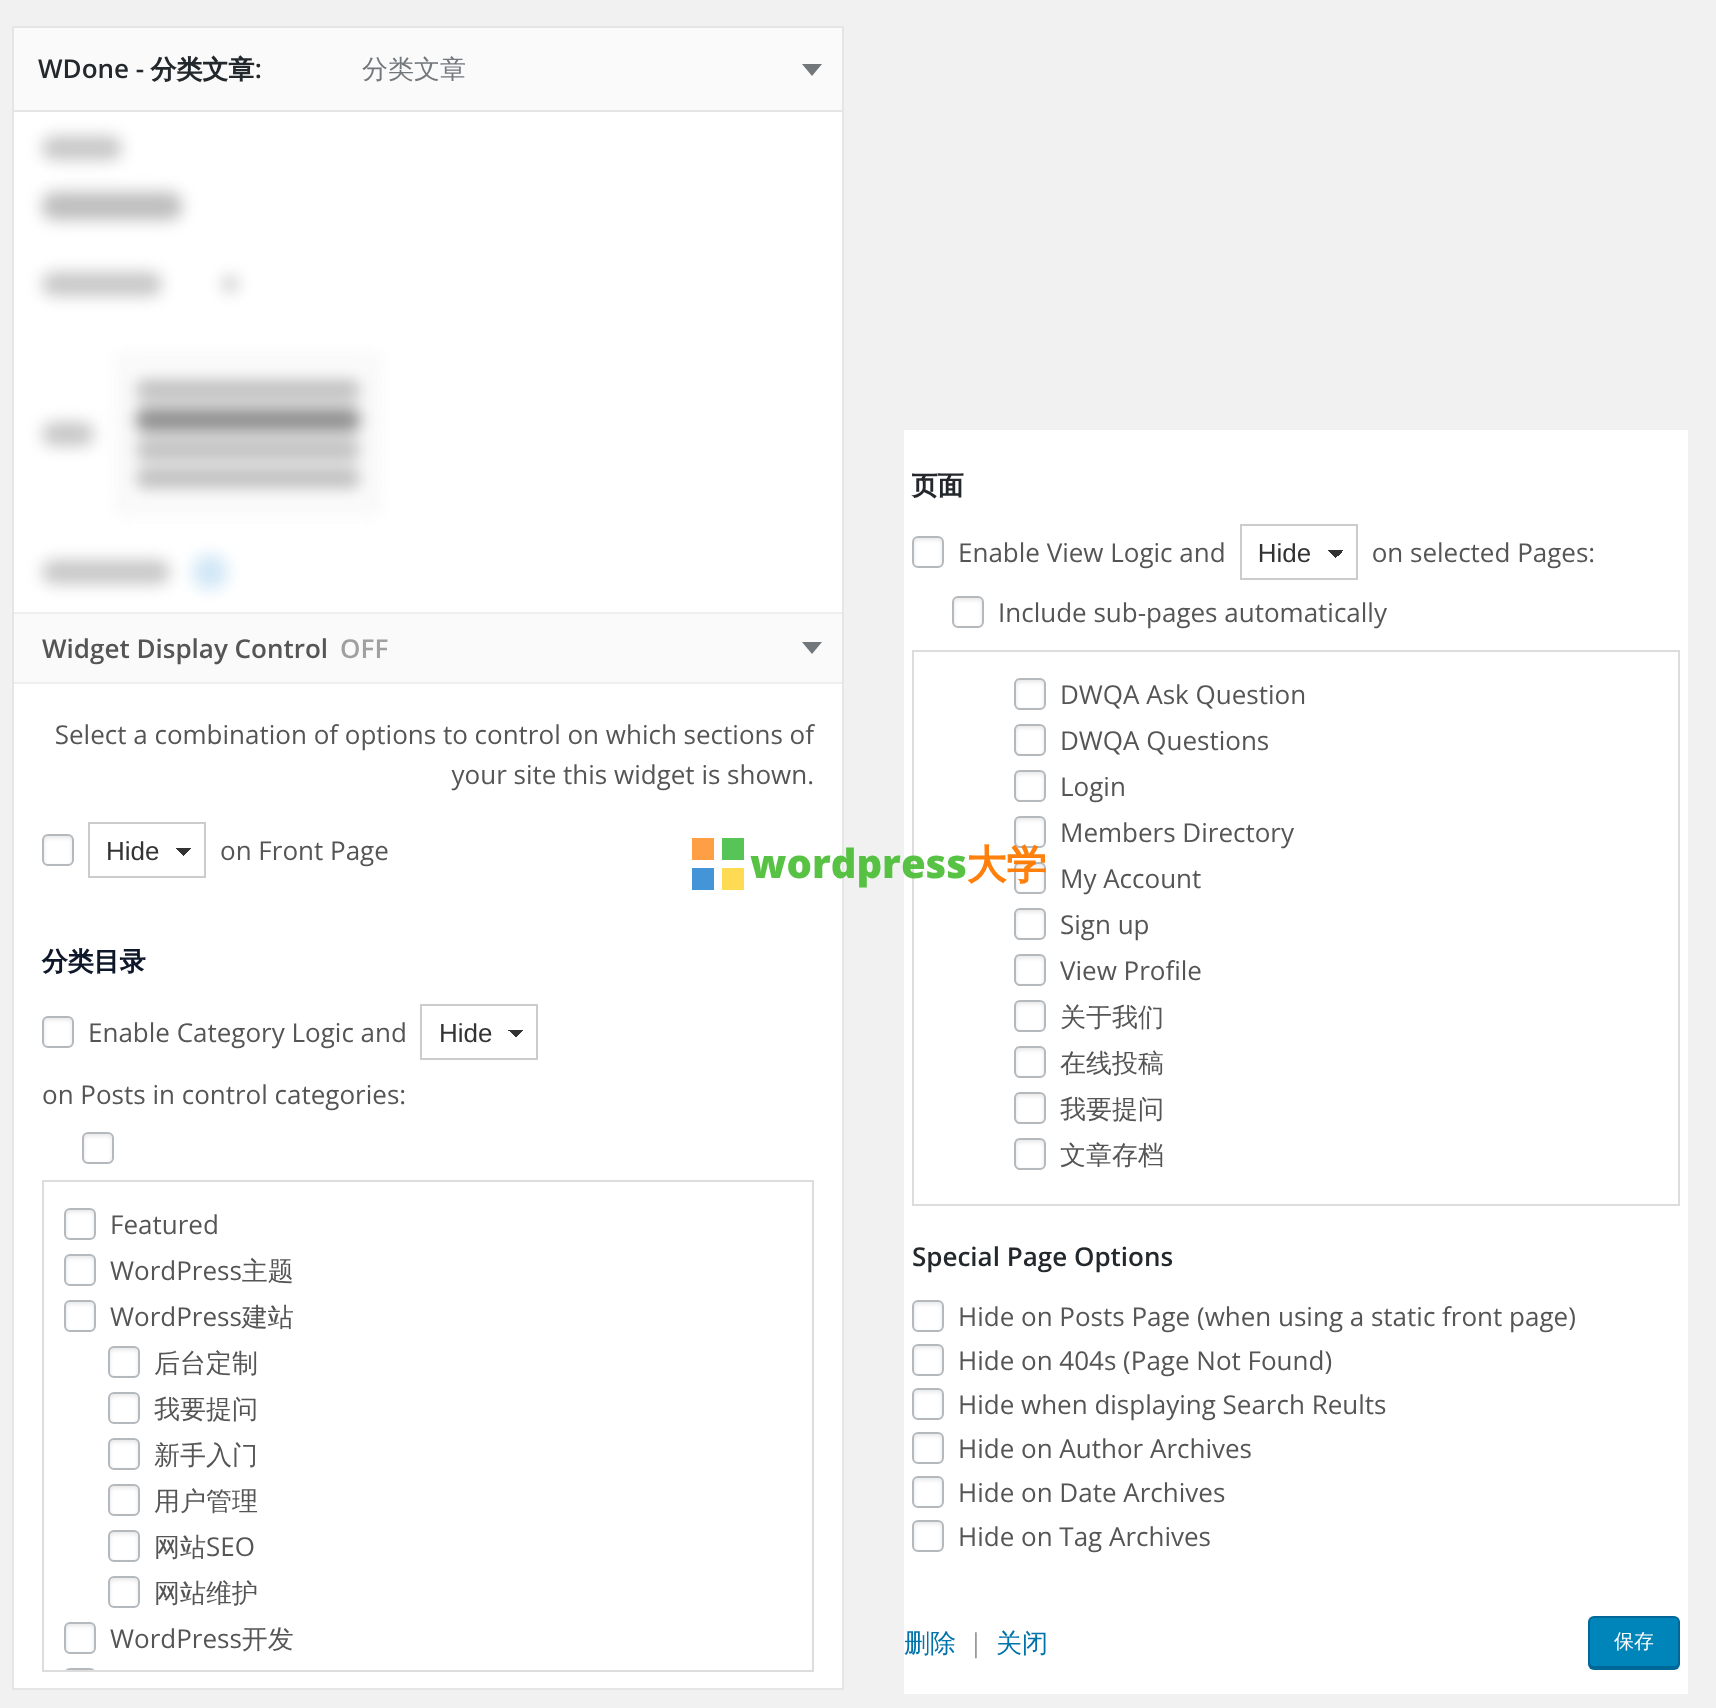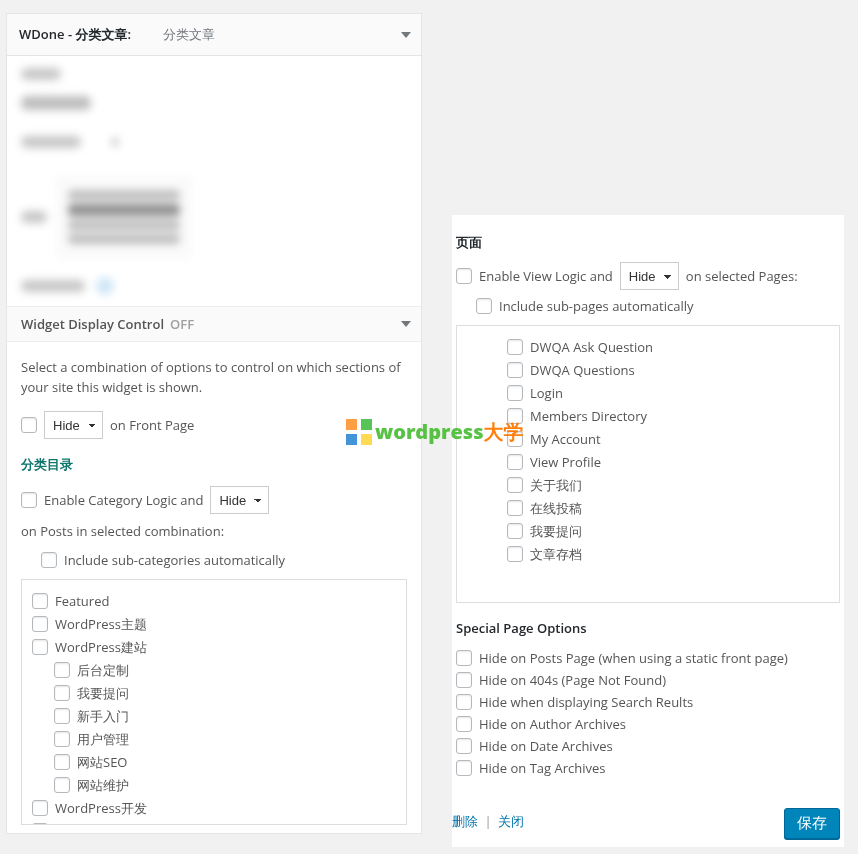--- a/index.html
+++ b/index.html
@@ -25,21 +25,21 @@
   border-bottom: 1px solid #e5e5e5;
   height: 42px;
   display: flex;
   align-items: center;
   padding: 0 40px 0 12px;
   position: relative;
   background: #fafafa;
   gap: 29px;
 }
 .widget-title { font-size: 13px; color: #23282d; font-weight: 600; }
-.widget-subtitle { color: #72777c; font-weight: 400; margin-left: 3px; }
+.widget-subtitle { color: #72777c; font-weight: 400; margin-left: 21px; }
 .toggle-arrow {
   position: absolute;
   right: 10px;
   top: 50%;
   transform: translateY(-50%);
   width: 0; height: 0;
   border-left: 5px solid transparent;
   border-right: 5px solid transparent;
   border-top: 6px solid #72777c;
 }
@@ -78,37 +78,37 @@
   height: 36px;
   display: flex;
   align-items: center;
   padding: 0 40px 0 14px;
   position: relative;
   margin: 12px -14px 0;
 }
 .wdc-header .title { font-weight:600; color:#555; }
 .wdc-header .off { color:#a0a0a0; margin-left:6px; font-weight:600; }
 
-.description { color:#555; line-height:1.5; margin: 16px 0 14px; }
+.description { color:#555; line-height:1.5; margin: 16px 0 14px; text-align: right; }
 input[type=checkbox] {
   width:16px; height:16px; appearance:none; border:1px solid #b4b9be;
   background:#fff; border-radius:3px; box-shadow: inset 0 1px 2px rgba(0,0,0,.1);
   cursor:pointer;
 }
 select {
   height:28px; border:1px solid #ccc; background:#fff; color:#333;
   font-size:13px; padding:2px 22px 2px 8px; appearance:none;
   background-image: linear-gradient(45deg, transparent 50%, #333 50%),
                     linear-gradient(135deg, #333 50%, transparent 50%);
   background-position: right 10px top 12px, right 6px top 12px;
   background-size: 4px 4px, 4px 4px;
   background-repeat: no-repeat;
 }
 .row { display:flex; align-items:center; flex-wrap:wrap; gap:7px; margin-bottom:8px; line-height:1.6; }
-.section-title { font-weight:600; color:#0f766e; margin: 16px 0 12px; }
+.section-title { font-weight:600; color:#0f172a; margin: 32px 0 12px; }
 .sub-indent { margin-left: 20px; }
 
 .scroll-list {
   border:1px solid #ddd; background:#fff; height:246px;
   overflow-y:scroll; overflow-x:scroll; padding:10px 10px;
 }
 .scroll-list .item { display:flex; align-items:center; gap:7px; height:23px; }
 .scroll-list .sub { margin-left:22px; }
 
 .right-panel {
@@ -130,21 +130,21 @@
 
 .special-list .item { display:flex; align-items:center; gap:7px; height:22px; }
 
 .footer-links { position:absolute; left:452px; top:812px; font-size:13px; }
 .footer-links a { color:#0073aa; text-decoration:none; }
 .footer-links .sep { color:#999; margin:0 3px; }
 
 .save-btn {
   position:absolute; right:18px; top:808px;
   background:#0085ba; color:#fff; border:1px solid #006799;
-  border-radius:3px; padding:5px 12px; font-size:15px; cursor:pointer;
+  border-radius:3px; padding:5px 12px; font-size:10px; cursor:pointer;
   box-shadow: 0 1px 0 #006799;
 }
 
 .watermark {
   position:absolute; left:346px; top:418px; display:flex; align-items:center; gap:3px;
   opacity:0.95; z-index: 100; pointer-events:none;
 }
 .watermark .logo { width:26px; height:26px; position:relative; }
 .watermark .logo span { position:absolute; width:11px; height:11px; }
 .watermark .logo .q1 { left:0; top:0; background:#ff9a3c; }
@@ -204,25 +204,24 @@
     </div>
 
     <div class="section-title">分类目录</div>
 
     <div class="row">
       <input type="checkbox" style="">
       <span>Enable Category Logic and</span>
       <select>
         <option>Hide</option>
       </select>
-      <span>on Posts in selected combination:</span>
+      <span>on Posts in control categories:</span>
     </div>
     <div class="row sub-indent">
       <input type="checkbox" style="">
-      <span>Include sub-categories automatically</span>
     </div>
 
     <div class="scroll-list" id="cat-list">
         <label class="item">
           <input type="checkbox" style="">
           <span>Featured</span>
         </label>
         <label class="item">
           <input type="checkbox" style="">
           <span>WordPress主题</span>
@@ -295,20 +294,24 @@
           <input type="checkbox" style="">
           <span>Login</span>
         </label>
         <label class="item">
           <input type="checkbox" style="">
           <span>Members Directory</span>
         </label>
         <label class="item">
           <input type="checkbox" style="">
           <span>My Account</span>
+        </label>
+        <label class="item">
+          <input type="checkbox" style="">
+          <span>Sign up</span>
         </label>
         <label class="item">
           <input type="checkbox" style="">
           <span>View Profile</span>
         </label>
         <label class="item">
           <input type="checkbox" style="">
           <span>关于我们</span>
         </label>
         <label class="item">

